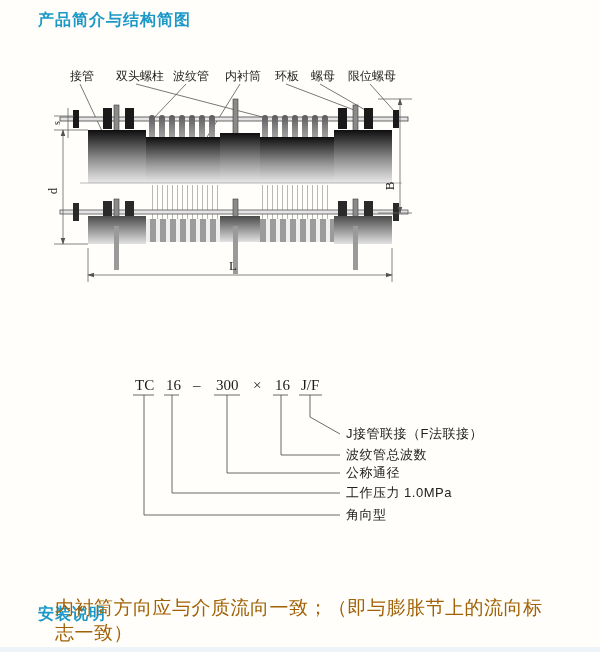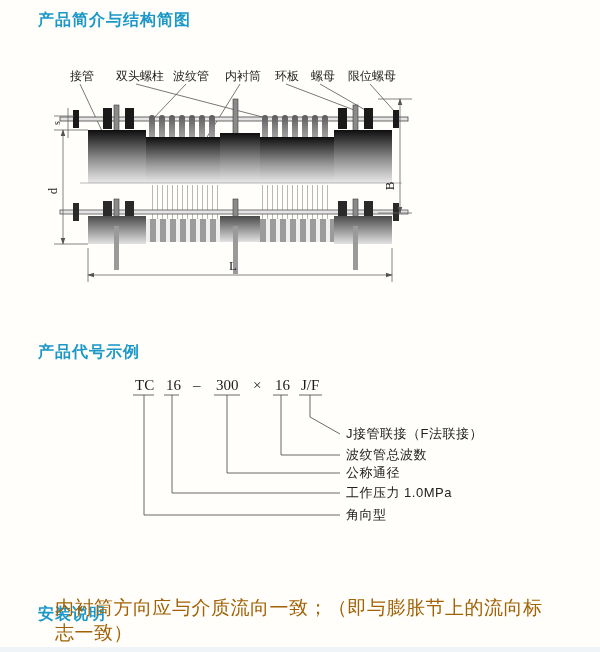--- a/index.html
+++ b/index.html
@@ -184,21 +184,20 @@
     </g>
 
     <g>
       <line class="dim" x1="48" y1="190" x2="48" y2="224"></line>
       <line class="dim" x1="352" y1="190" x2="352" y2="224"></line>
       <line class="dim" x1="48" y1="217" x2="352" y2="217" marker-start="url(#arr)" marker-end="url(#arr)"></line>
       <text class="dimletter" x="193" y="212" text-anchor="middle">L</text>
     </g>
   </svg>
 
-  <div class="heading" id="heading-code">产品代号示例</div>
 
   <svg class="code-svg" width="460" height="160" viewBox="0 0 460 160">
 
     <text class="token" x="35" y="18">TC</text>
     <text class="token" x="66" y="18">16</text>
     <text class="token" x="93" y="18">–</text>
     <text class="token" x="116" y="18">300</text>
     <text class="token" x="153" y="18">×</text>
     <text class="token" x="175" y="18">16</text>
     <text class="token" x="201" y="18">J/F</text>

